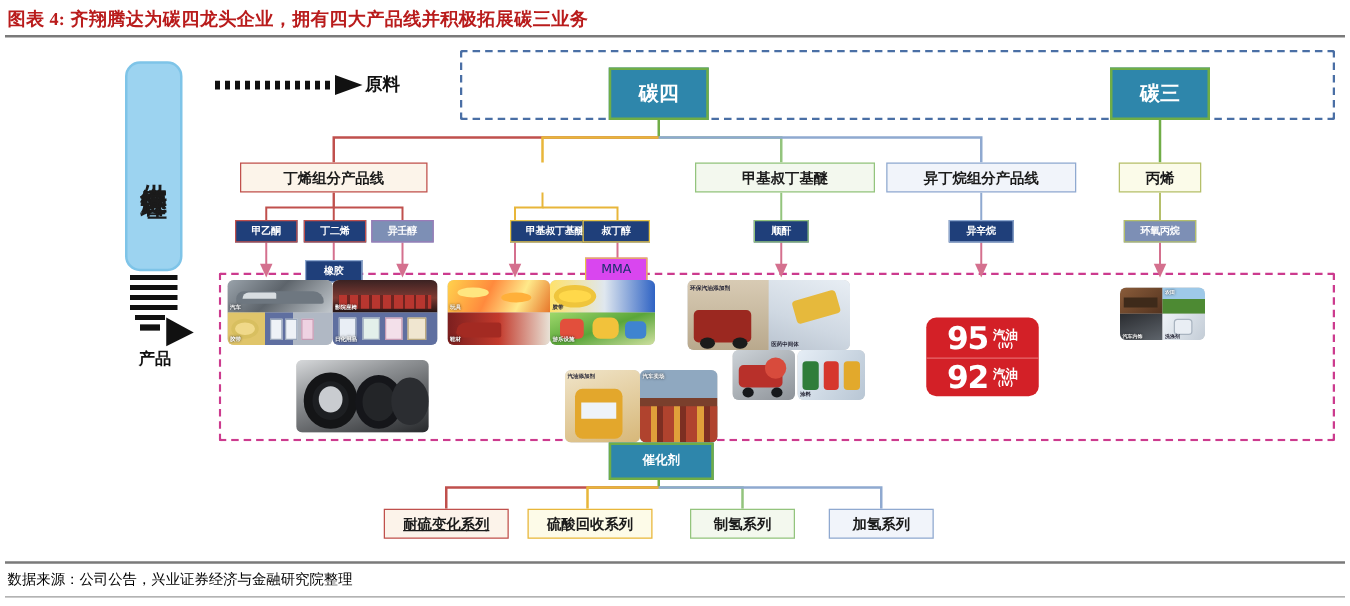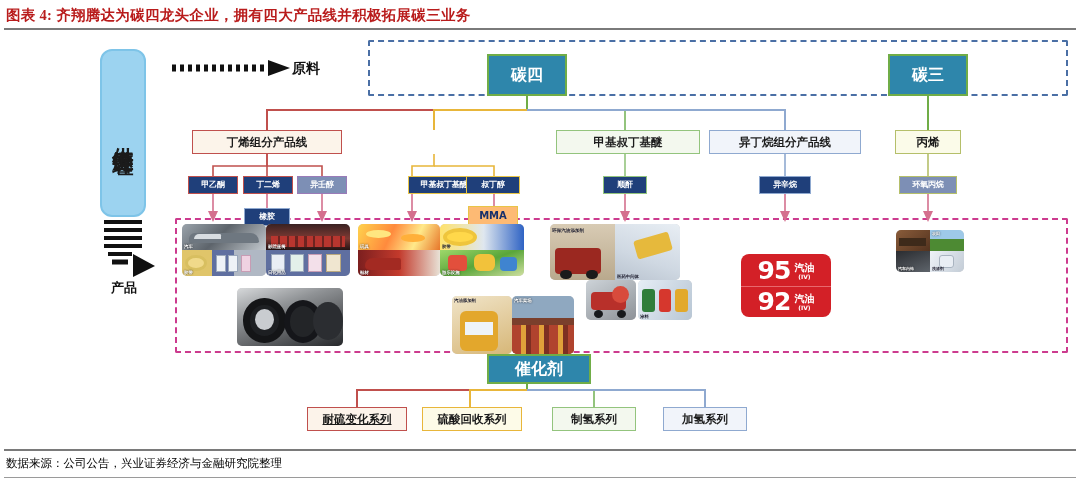--- a/index.html
+++ b/index.html
@@ -84,22 +84,22 @@
   }
   .chem.bd-red   { border: 1.2px solid #c0504d; }
   .chem.bd-purple{ border: 1.2px solid #9a7bb8; font-family: Liberation Serif, serif; }
   .chem.bd-gold  { border: 1.2px solid #e8c547; }
   .chem.bd-green { border: 1.2px solid #93c47d; }
   .chem.bd-blue  { border: 1.2px solid #8fa9d0; }
   .chem.bd-olive { border: 1.2px solid #b5bf6a; }
   .chem.lite     { background: #7d8fb5; }
 
   .mma {
-    background: #fdba74; color: #17306b; border: 1.4px solid #e8c547;
-    font-size: 10px; font-weight: bold; font-family: "DejaVu Sans", sans-serif;
+    background: #d946ef; color: #17306b; border: 1.4px solid #e8c547;
+    font-size: 10px; font-weight: normal; font-family: "DejaVu Sans", sans-serif;
   }
 
   
   .gas-block {
     position: absolute; left: 741px; top: 222px; width: 90px; height: 63px;
     background: #d32027; border-radius: 8px; color:#fff;
     display:flex; flex-direction:column; justify-content:center;
   }
   .gas-row { display:flex; align-items:center; justify-content:center; height:31px; }
   .gas-row + .gas-row { border-top: 1px solid #e8686d; }
@@ -385,22 +385,22 @@
         <div class="cell" style="background:linear-gradient(160deg,#2a2c30,#5e646b);position:relative;">
           <span class="cap" style="font-size:4px;">汽车内饰</span>
         </div>
         <div class="cell" style="background:linear-gradient(120deg,#eef3f8,#c3ccd6);position:relative;">
           <div style="position:absolute;left:26%;top:18%;width:46%;height:62%;background:#e9eef4;border:1px solid #a9b4c0;border-radius:3px;"></div>
           <span class="cap dk" style="font-size:4px;">洗涤剂</span>
         </div>
       </div>
     </div>
 
-    <div class="node teal" style="left:487px; top:322px; width:104px; height:30px;
-         font-size:16px;">催化剂</div>
+    <div class="node teal" style="left:487px; top:322px; width:84px; height:30px;
+         font-size:10px;">催化剂</div>
 
     <div class="node cat-sub red" style="left:307px; top:375px; width:100px; height:24px;">耐硫变化系列</div>
     <div class="node cat-sub gold" style="left:422px; top:375px; width:100px; height:24px;">硫酸回收系列</div>
     <div class="node cat-sub green" style="left:552px; top:375px; width:84px; height:24px;">制氢系列</div>
     <div class="node cat-sub blue" style="left:663px; top:375px; width:84px; height:24px;">加氢系列</div>
 
   </div>
 
   <div class="rule-bot1"></div>
   <div class="src-note">数据来源：公司公告，兴业证券经济与金融研究院整理</div>

